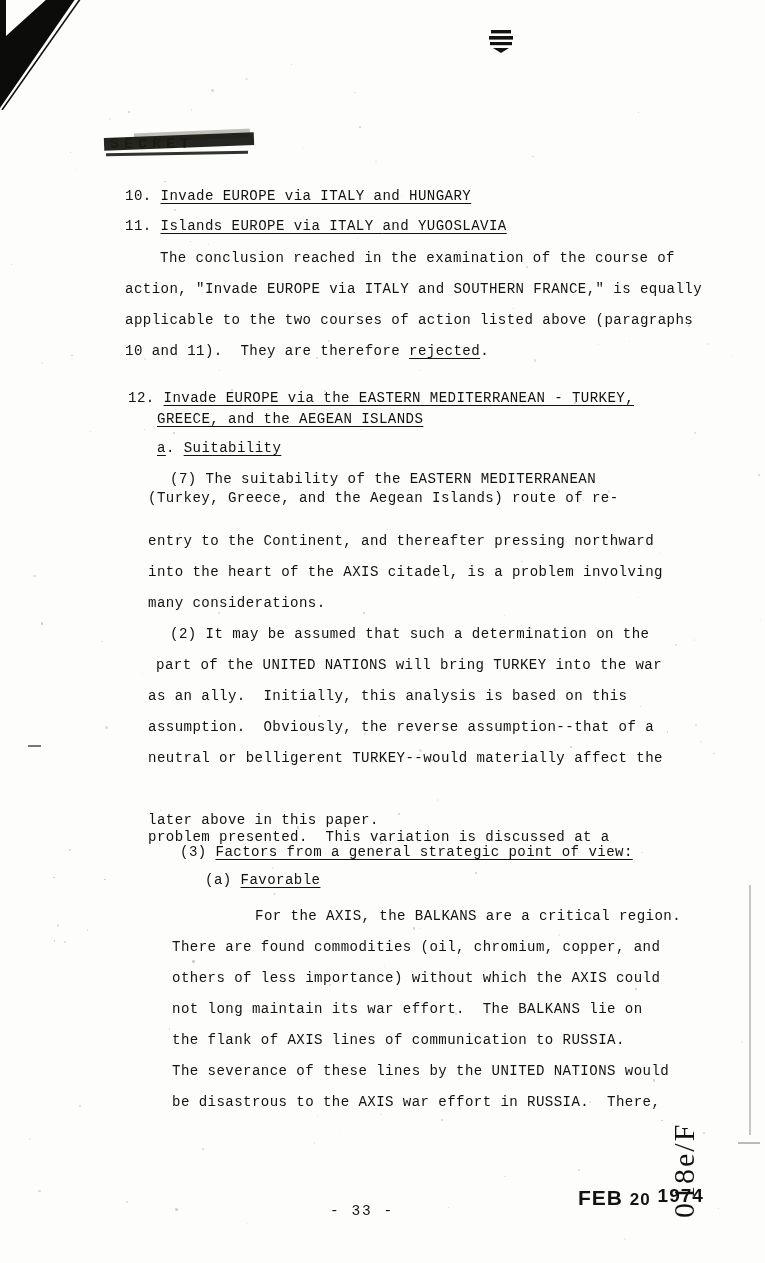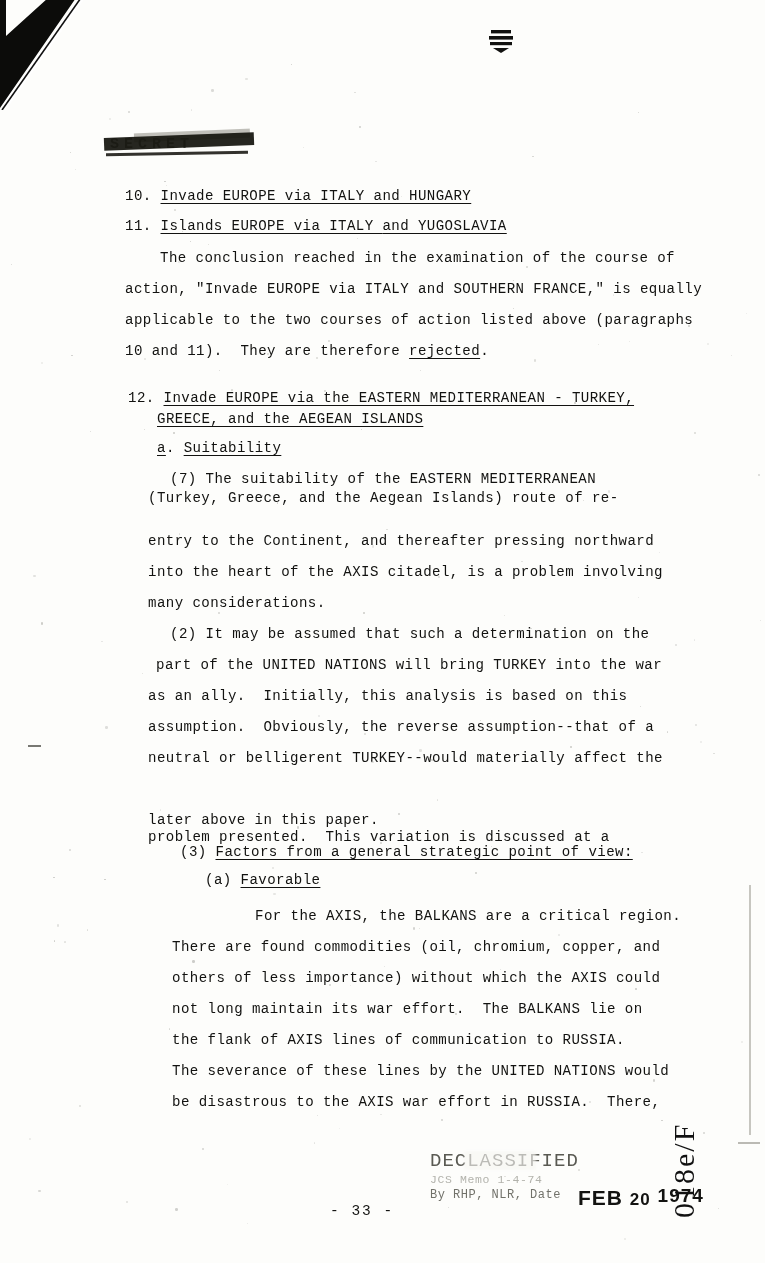--- a/index.html
+++ b/index.html
@@ -286,28 +286,20 @@
       <div class="tline" style="left: 172px; top: 939px;"><span>There are found commodities (oil, chromium, copper, and</span></div>
       <div class="tline" style="left: 172px; top: 970px;"><span>others of less importance) without which the AXIS could</span></div>
       <div class="tline" style="left: 172px; top: 1001px;"><span>not long maintain its war effort.  The BALKANS lie on</span></div>
       <div class="tline" style="left: 172px; top: 1032px;"><span>the flank of AXIS lines of communication to RUSSIA.</span></div>
       <div class="tline" style="left: 172px; top: 1063px;"><span>The severance of these lines by the UNITED NATIONS would</span></div>
       <div class="tline" style="left: 172px; top: 1094px;"><span>be disastrous to the AXIS war effort in RUSSIA.  There,</span></div>
     </div>
 
   <div id="page-number">- 33 -</div>
 
-  <div id="declass-stamp">
-    <div class="dc-title">
-      <span>DECLASSIFIED</span>
-      <span class="veil"></span>
-    </div>
-    <div class="dc-line2">JCS Memo 1-4-74</div>
-    <div class="dc-line3">By RHP, NLR, Date</div>
-  </div>
 
   <div id="date-stamp"><span>FEB</span> <span class="d-day">20</span> <span class="d-year">1974</span></div>
 
   <div id="margin-note">018e/F</div>
 
   <div id="right-edge-line"></div>
   <div id="right-edge-tick"></div>
   <div id="left-dash"></div>
 
 <div class="speckle" style="width: 1.81951px; height: 1.81951px; left: 532.407px; top: 155.596px; opacity: 0.62;"></div>

